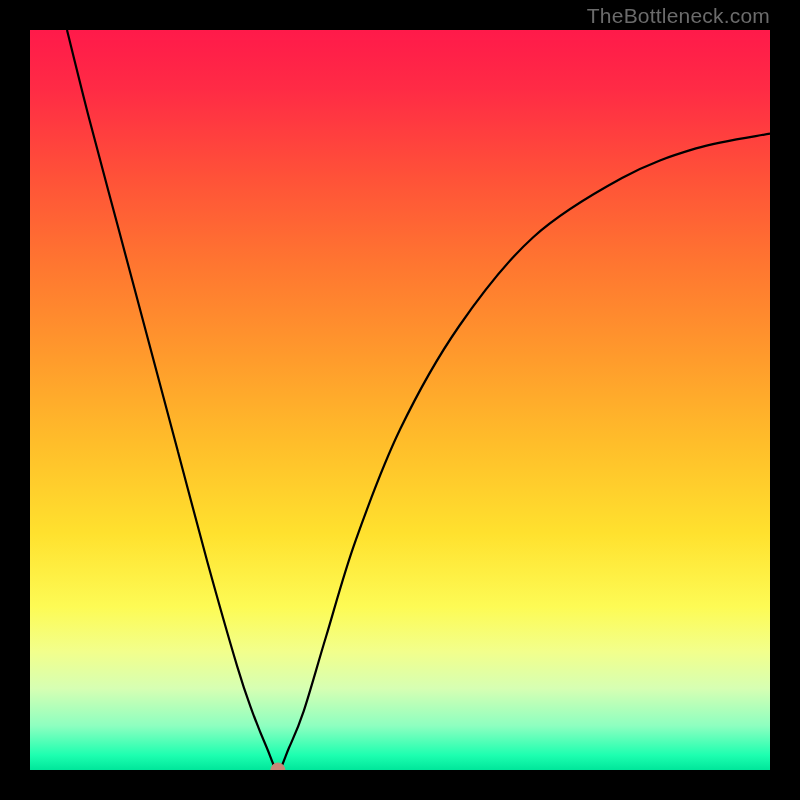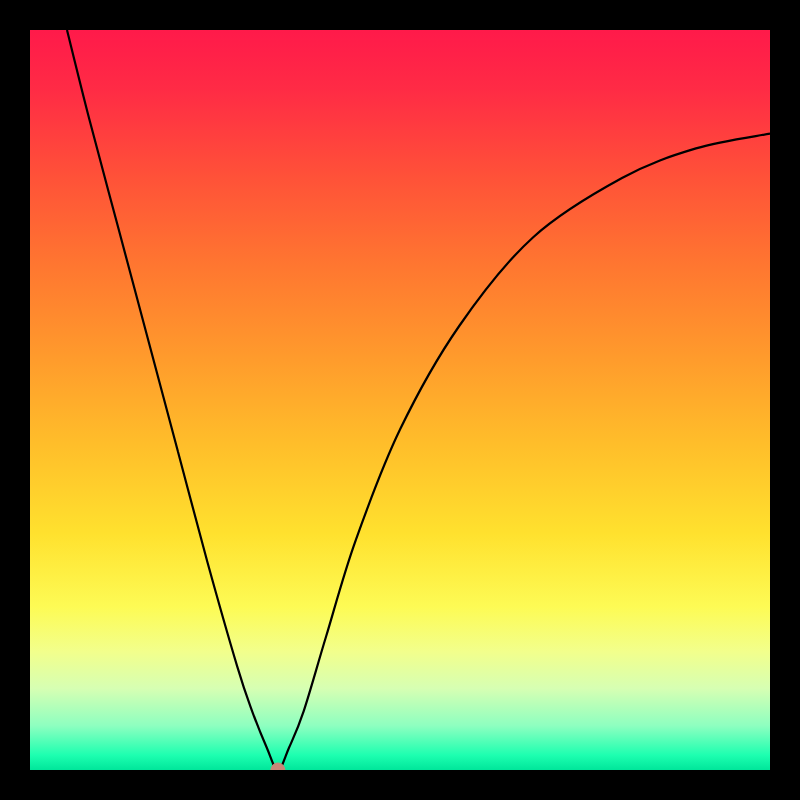--- a/index.html
+++ b/index.html
@@ -45,20 +45,21 @@
     left: 0;
     top: 0;
     width: 740px;
     height: 740px;
   }
 </style>
 </head>
 <body>
 <div class="frame">
 
+  <div class="watermark">TheBottleneck.com</div>
 
   <div class="plot">
     <svg class="curve" viewBox="0 0 740 740">
       <path id="curvePath" fill="none" stroke="#000000" stroke-width="2.2" d="M 37 0 C 40.7 14.799999999999992, 50.56666666666667 55.49999999999994, 59.2 88.79999999999995 C 67.83333333333334 122.09999999999997, 78.93333333333334 162.80000000000007, 88.8 199.80000000000007 C 98.66666666666666 236.80000000000007, 108.53333333333333 273.8, 118.4 310.8 C 128.26666666666668 347.8, 138.13333333333333 384.8, 148 421.8 C 157.86666666666667 458.8, 167.73333333333332 497.0333333333333, 177.6 532.8 C 187.46666666666667 568.5666666666666, 199.8 611.7333333333333, 207.20000000000002 636.4 C 214.60000000000002 661.0666666666666, 217.06666666666666 667.2333333333333, 222 680.8 C 226.93333333333334 694.3666666666666, 232.48333333333335 707.9333333333333, 236.8 717.8 C 241.11666666666667 727.6666666666666, 244.20000000000002 740, 247.9 740 C 251.6 740, 254.68333333333334 727.6666666666666, 259 717.8 C 263.31666666666666 707.9333333333333, 267.6333333333333 699.3, 273.8 680.8 C 279.9666666666667 662.3, 287.3666666666667 635.1666666666666, 296 606.8 C 304.6333333333333 578.4333333333333, 313.2666666666667 545.1333333333333, 325.6 510.6 C 337.93333333333334 476.0666666666667, 352.73333333333335 435.3666666666666, 370 399.59999999999997 C 387.26666666666665 363.8333333333333, 407 328.06666666666666, 429.2 296 C 451.4 263.93333333333334, 476.0666666666667 231.8666666666667, 503.20000000000005 207.20000000000005 C 530.3333333333334 182.5333333333334, 564.8666666666667 162.8, 592 148 C 619.1333333333333 133.2, 641.3333333333334 125.79999999999997, 666 118.39999999999998 C 690.6666666666666 110.99999999999999, 727.6666666666666 106.06666666666668, 740 103.60000000000002"></path>
       <circle id="minDot" r="7" cx="247.9" cy="740" fill="#c88878" stroke="#c88878"></circle>
     </svg>
   </div>
 
 </div>
 

